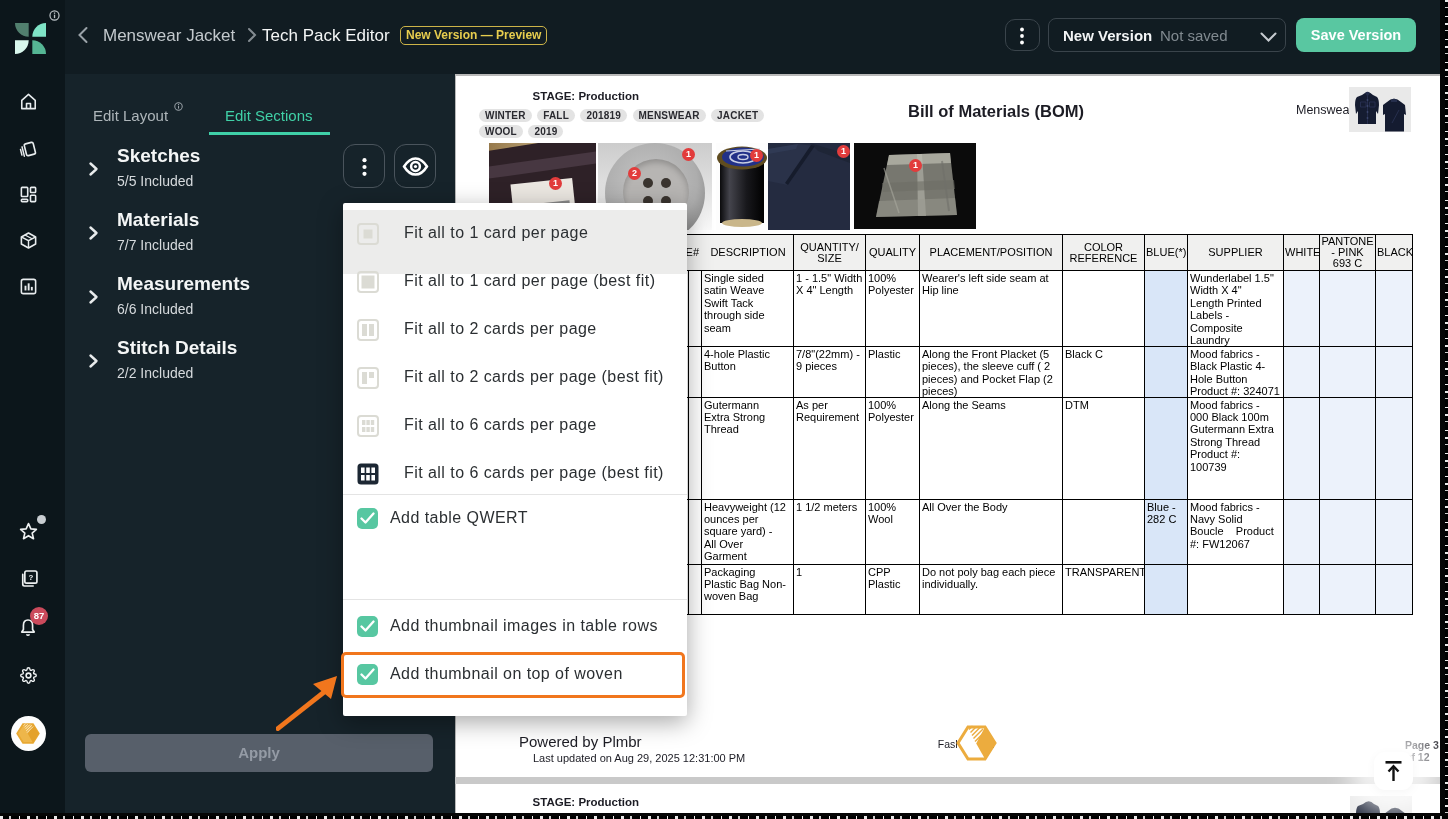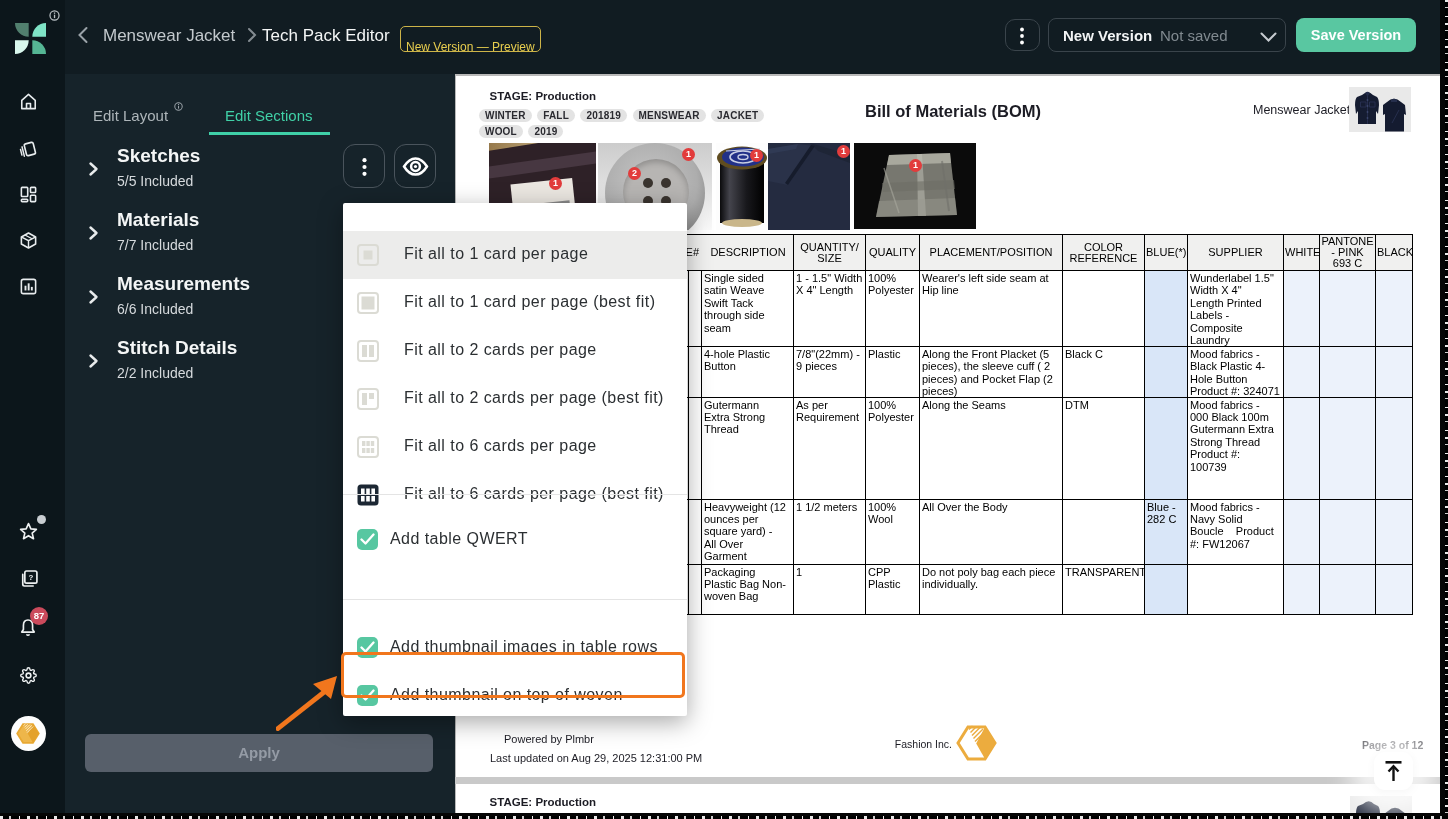--- a/index.html
+++ b/index.html
@@ -11,59 +11,59 @@
   #topbar { left:0; top:0; width:1448px; height:74px; background:#111c22; }
   #rail   { left:0; top:0; width:65px;  height:813px; background:#0c161b; z-index:5; }
   #panel  { left:65px; top:74px; width:390px; height:739px; background:#16232a; }
   #doc    { left:455px; top:74px; width:985px; height:739px; background:#b9b9b9; overflow:hidden; }
   #rstrip { left:1440px; top:0; width:8px; height:819px; background:#050505; z-index:50; }
   #bstrip { left:0; top:813px; width:1448px; height:6px; background:#050505; z-index:50; }
 
   
   .crumb-dim { color:#c3c9cd; font-size:17px; }
   .crumb-lit { color:#f4f6f6; font-size:17px; }
-  #verbadge { left:400px; top:26px; height:19px; line-height:17px; padding:12px 5px; border:1.5px solid #cdb448;
-              border-radius:5px; color:#e7cd4e; font-size:12px; font-weight:normal; }
+  #verbadge { left:400px; top:26px; height:19px; line-height:17px; padding:0 5px; border:1.5px solid #cdb448;
+              border-radius:5px; color:#e7cd4e; font-size:12px; font-weight:bold; }
   .tbtn { border:1px solid #3a444b; border-radius:10px; }
   #savebtn { left:1296px; top:18px; width:120px; height:34px; background:#59c7a1; border-radius:8px;
              color:#fff; font-weight:bold; font-size:14.5px; text-align:center; line-height:34px; }
 
   
   .tab-dim { color:#aeb6ba; font-size:15px; }
   .tab-act { color:#40d1a7; font-size:15px; }
   .sec-title { color:#f4f6f6; font-size:19px; font-weight:bold; }
   .sec-sub   { color:#d6dadd; font-size:14px; }
   #applybtn { left:20px; top:660px; width:348px; height:38px; background:#575f6a; border-radius:6px;
               color:#949ba5; font-weight:bold; font-size:15px; text-align:center; line-height:38px; }
 
   
   #page1 { left:1px; top:2px; width:984px; height:701px; background:#fff; }
   #divider { left:0px; top:703px; width:985px; height:7px; background:#c9c9c9; }
   #page2 { left:1px; top:710px; width:984px; height:29px; background:#fff; }
-  .doctxt { color:#1c1c24; }
+  .doctxt { color:#1c1c24;margin-left:43px; }
   .tagpill { background:#e3e3e3; border-radius:8px; height:13px; line-height:13px; padding:0 6px;
              font-size:10px; font-weight:bold; color:#2a2a30; display:inline-block; margin-right:5.5px; margin-bottom:1px; letter-spacing:.2px;}
 
   
   #bom { position:absolute; left:34px; top:158px; width:922px; border-collapse:collapse; table-layout:fixed;
          font-size:11px; color:#000; }
   #bom td, #bom th { border:1px solid #000; vertical-align:top; padding:1px 2px 0 2px; overflow:hidden;
                      line-height:12.4px; font-weight:normal; }
   #bom thead td, #bom thead th { background:#f0f0ef; text-align:center; vertical-align:middle; padding:1px; line-height:10.8px; }
   #bom .r2 td { line-height:12.05px; }
   .cblue  { background:#d9e6f8; }
   .clite  { background:#ecf2fb; }
 
   .badge { position:absolute; width:13px; height:13px; border-radius:50%; background:#e23c3c; color:#fff;
            font-size:9px; font-weight:bold; text-align:center; line-height:13px; }
 
   
   #menu { left:343px; top:203px; width:344px; height:513px; background:#fff; border-radius:2px;
           box-shadow:0 6px 24px rgba(0,0,0,.35); z-index:20; }
-  .mi { position:absolute; left:0; width:344px; height:48px;margin-top:21px; }
+  .mi { position:absolute; left:0; width:344px; height:64px; }
   .mi .ic { position:absolute; left:14px; top:13px; }
   .mi .tx { position:absolute; left:61px; top:14px; font-size:16px; letter-spacing:.45px; color:#2b2f32; white-space:nowrap; }
   .mi .tx2 { position:absolute; left:47px; top:14px; font-size:16px; letter-spacing:.45px; color:#2b2f32; white-space:nowrap; }
   .mdiv { position:absolute; left:0; width:344px; height:1px; background:#e4e4e4; }
   .cbx { position:absolute; left:14px; top:13px; width:21px; height:21px; background:#57c7a1; border-radius:5px; }
   .cbx svg { position:absolute; left:3px; top:4px; }
 
   
   #scrolltop { left:1374px; top:752px; width:39px; height:38px; background:#fff; border-radius:11px;
                box-shadow:0 0 28px 22px rgba(255,255,255,.8), 0 2px 8px rgba(0,0,0,.15); z-index:30; }
@@ -408,21 +408,21 @@
           <td>TRANSPARENT</td>
           <td class="cblue"></td>
           <td></td>
           <td class="clite"></td>
             <td class="clite"></td>
             <td class="clite"></td>
         </tr>
       </tbody>
     </table>
 
-    <span class="abs doctxt" style="left:48px;top:657px;font-size:11px">Powered by Plmbr</span>
+    <span class="abs doctxt" style="left:20px;top:657px;font-size:15px">Powered by Plmbr</span>
     <span class="abs doctxt" style="left:34px;top:676px;font-size:11px">Last updated on Aug 29, 2025 12:31:00 PM</span>
     <span class="abs doctxt" style="left:430px;top:662px;width:66px;text-align:right;font-size:10.5px">Fashion Inc.</span>
     <svg class="abs" style="left:500px;top:649px" width="41" height="36" viewBox="0 0 41 36">
       <polygon points="2,18 12,2 29,2 39,18 29,34 12,34" fill="#fff" stroke="#ecac3e" stroke-width="3"></polygon>
       <polygon points="29,2 39,18 29,34 20.2,18.4" fill="#ecac3e"></polygon>
       <g stroke="#ecac3e" stroke-width="1.4">
         <path d="M13 4.5 L16.5 1"></path>
           <path d="M14.5 7.5 L20 2"></path>
           <path d="M16 10.5 L24 2.5"></path>
           <path d="M17.5 13.5 L27 4"></path>

